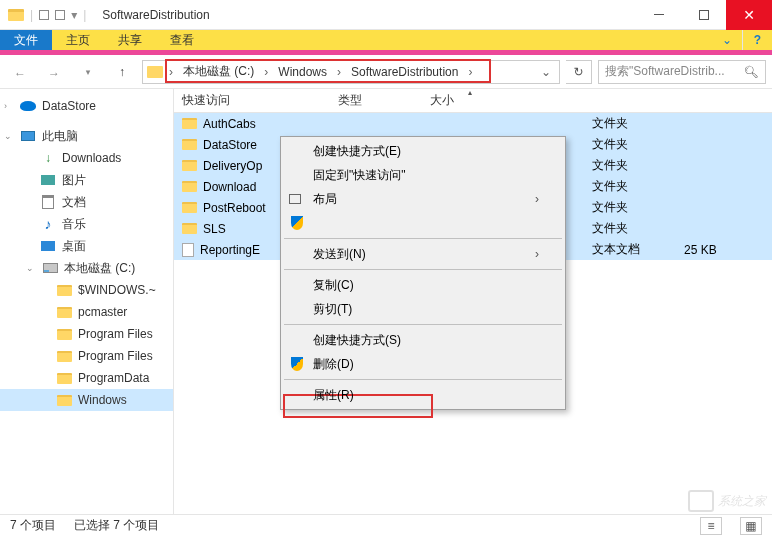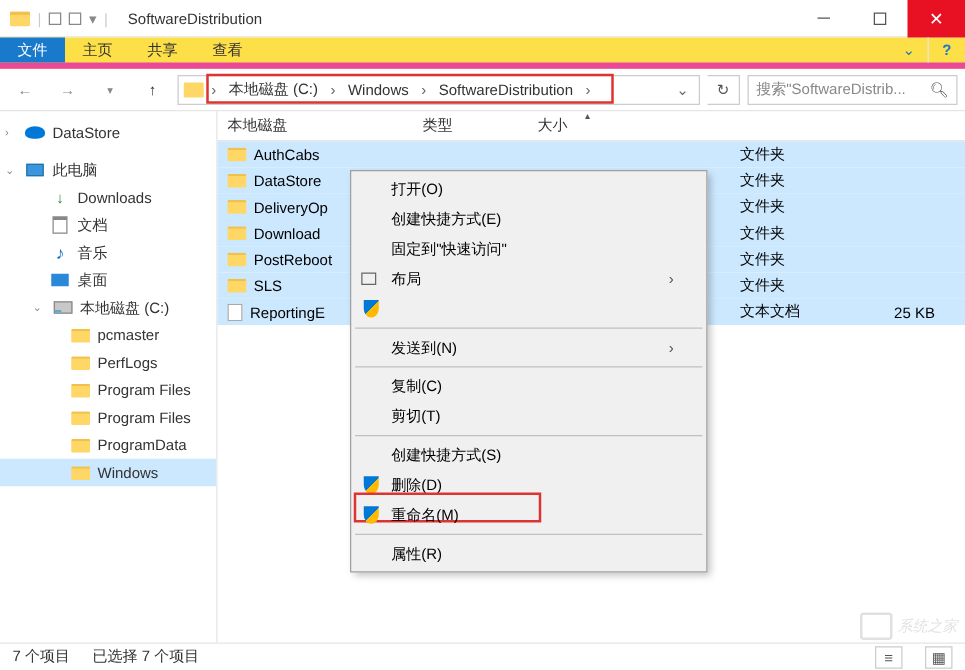--- a/index.html
+++ b/index.html
@@ -168,20 +168,26 @@
           <div class="ico-pc"></div>
         </span>
         <span>此电脑</span>
       </div>
     <div class="nav-item sub">
         <span class="ico ico-dl">↓</span>
         <span>Downloads</span>
       </div>
     <div class="nav-item sub">
         <span class="ico">
+          <div class="ico-pic"></div>
+        </span>
+        <span>图片</span>
+      </div>
+    <div class="nav-item sub">
+        <span class="ico">
           <div class="ico-doc"></div>
         </span>
         <span>文档</span>
       </div>
     <div class="nav-item sub">
         <span class="ico ico-music">♪</span>
         <span>音乐</span>
       </div>
     <div class="nav-item sub">
         <span class="ico">
@@ -194,27 +200,27 @@
         <span class="ico">
           <div class="ico-disk"></div>
         </span>
         <span>本地磁盘 (C:)</span>
       </div>
     <div id="nav-folders">
         <div class="nav-item subsub">
           <span class="ico">
             <div class="ico-folder"></div>
           </span>
+          <span>$WINDOWS.~</span>
+        </div>
+        <div class="nav-item subsub">
+          <span class="ico">
+            <div class="ico-folder"></div>
+          </span>
           <span>pcmaster</span>
-        </div>
-        <div class="nav-item subsub">
-          <span class="ico">
-            <div class="ico-folder"></div>
-          </span>
-          <span>PerfLogs</span>
         </div>
         <div class="nav-item subsub">
           <span class="ico">
             <div class="ico-folder"></div>
           </span>
           <span>Program Files</span>
         </div>
         <div class="nav-item subsub">
           <span class="ico">
             <div class="ico-folder"></div>
@@ -232,21 +238,21 @@
             <div class="ico-folder"></div>
           </span>
           <span>Windows</span>
         </div>
       </div>
   </div>
 
   <div class="content">
     <div class="col-head">
       <span class="sort">▴</span>
-      <div class="col" style="width:156px">本地磁盘</div>
+      <div class="col" style="width:156px">快速访问</div>
       <div class="col" style="width:92px">类型</div>
       <div class="col" style="width:80px">大小</div>
     </div>
     <div class="files" id="files">
         <div class="file-row sel">
           <div class="cell" style="width:254px">
             <div class="ico-folder"></div>
             <span>AuthCabs</span>
           </div>
           <div class="cell" style="width:156px"></div>
@@ -324,32 +330,29 @@
         </div>
         <div class="file-row sel">
           <div class="cell" style="width:254px">
             <div class="ico-txt"></div>
             <span>ReportingE</span>
           </div>
           <div class="cell" style="width:156px"></div>
           <div class="cell" style="width:92px">
             <span>文本文档</span>
           </div>
-          <div class="cell" style="width:80px;justify-content:flex-end">
+          <div class="cell" style="width:80px;">
             <span>25 KB</span>
           </div>
         </div>
       </div>
   </div>
 </div>
 
 <div class="ctx">
-  <div class="ctx-item">
-      <span>打开(O)</span>
-    </div>
   <div class="ctx-item">
       <span>创建快捷方式(E)</span>
     </div>
   <div class="ctx-item">
       <span>固定到"快速访问"</span>
     </div>
   <div class="ctx-item">
       <span class="ico" style="border:1px solid #666;width:12px;height:10px"></span>
       <span>布局</span>
       <span class="arrow">›</span>
@@ -375,26 +378,20 @@
   <div class="ctx-item">
       <span>创建快捷方式(S)</span>
     </div>
   <div class="ctx-item" style="position:relative">
       <span class="ico">
         <div class="shield"></div>
       </span>
       <span>删除(D)</span>
     </div>
   <div class="ctx-hi" style="left:2px;top:257px;width:150px;height:24px"></div>
-  <div class="ctx-item">
-      <span class="ico">
-        <div class="shield"></div>
-      </span>
-      <span>重命名(M)</span>
-    </div>
   <div class="ctx-sep"></div>
   <div class="ctx-item">
       <span>属性(R)</span>
     </div>
 </div>
 
 <div class="status">
   <span>7 个项目</span>
   <span>已选择 7 个项目</span>
   <div class="spacer"></div>

